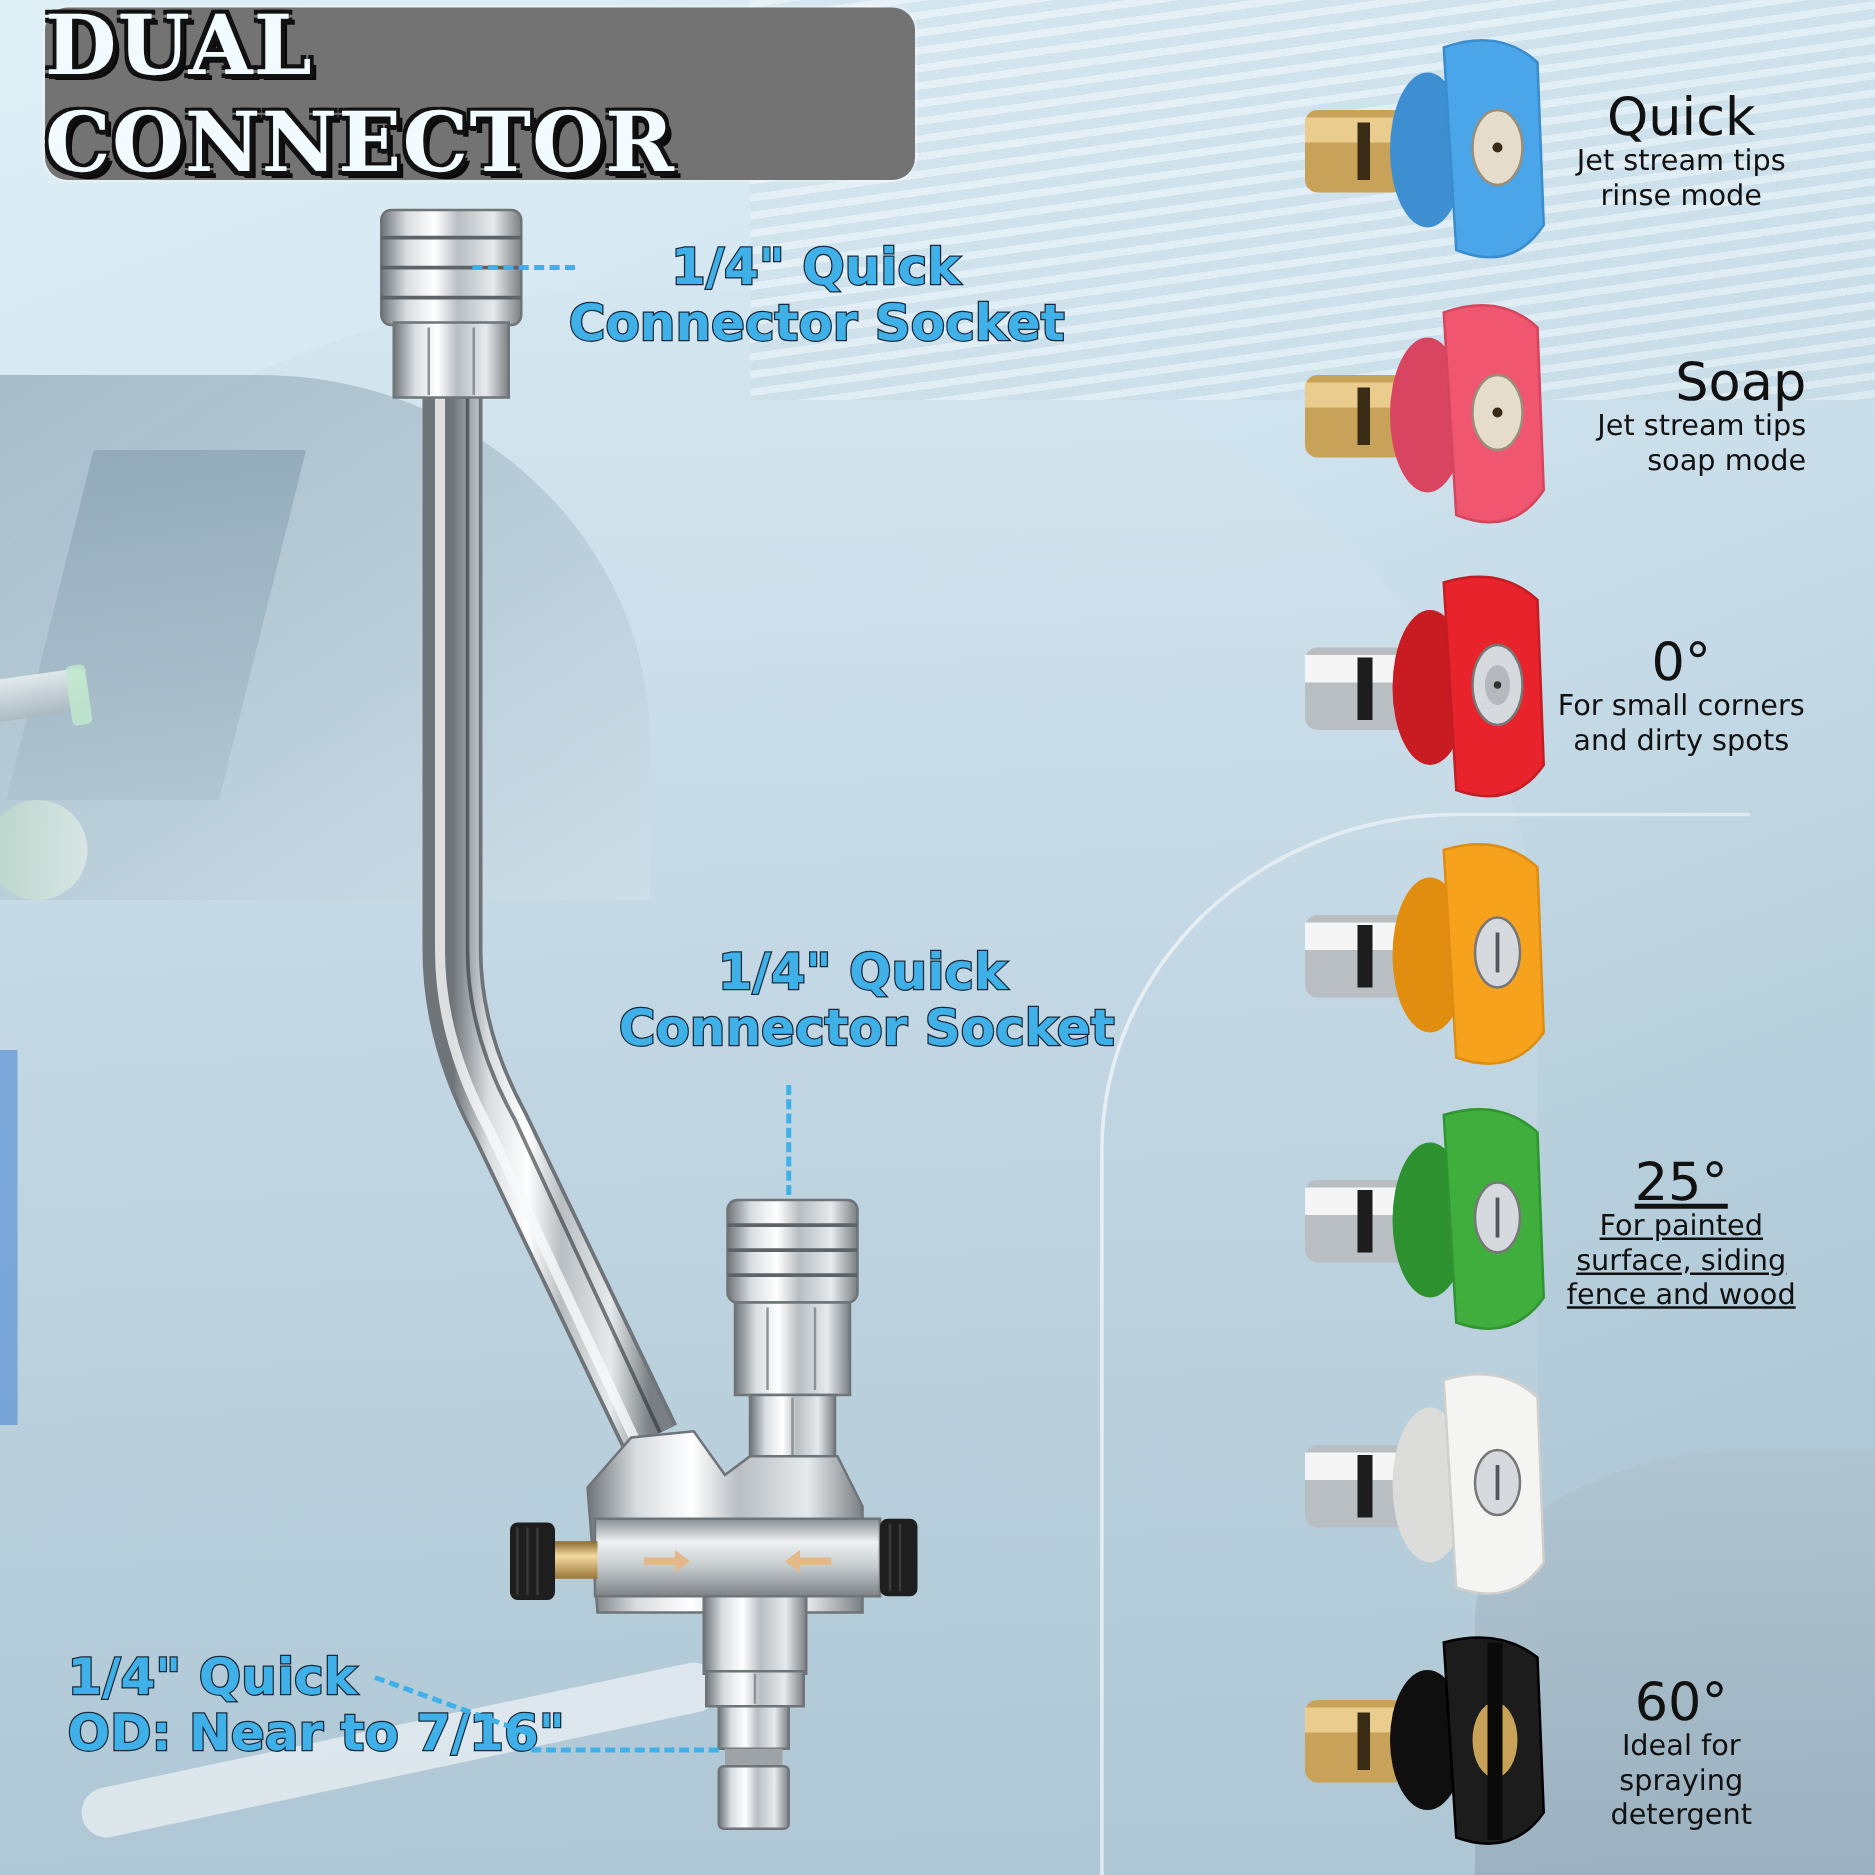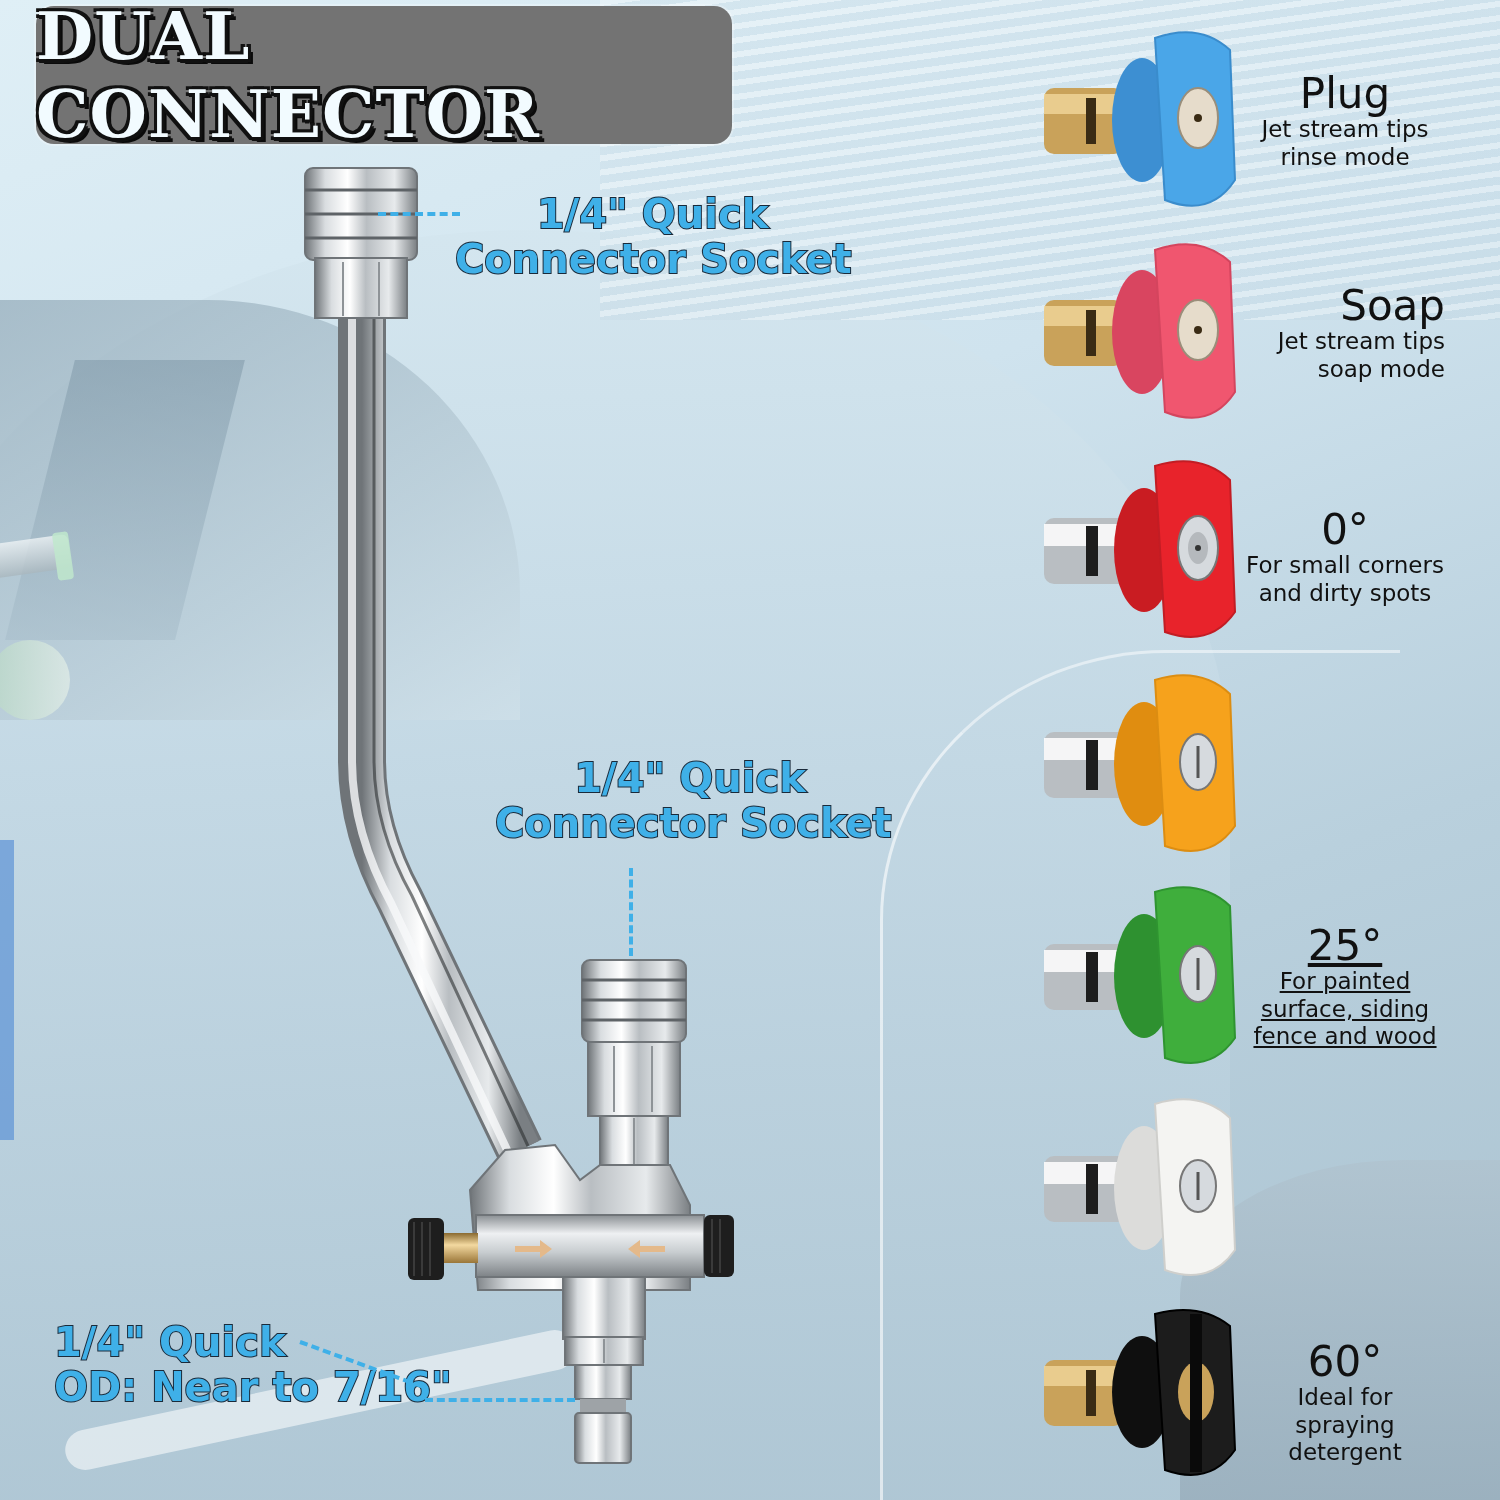--- a/index.html
+++ b/index.html
@@ -228,21 +228,21 @@
     <svg class="nozzle-graphic" viewBox="0 0 220 200">
       <rect x="14" y="68" width="80" height="66" rx="10" fill="#c9a25a"></rect>
       <rect x="14" y="74" width="80" height="20" fill="#f1d79b" opacity=".8"></rect>
       <rect x="56" y="78" width="10" height="46" fill="#3a2b14"></rect>
       <ellipse cx="112" cy="100" rx="30" ry="62" fill="#3d8fd2"></ellipse>
       <path d="M 125 18 Q 170 2 200 30 L 205 160 Q 180 198 135 180 Z" fill="#4aa6e8" stroke="#3a8ccc" stroke-width="2"></path>
       <ellipse cx="168" cy="98" rx="20" ry="30" fill="#e6dccb" stroke="#9a8e7a" stroke-width="2"></ellipse>
       <circle cx="168" cy="98" r="4" fill="#3a2b14"></circle>
     </svg>
     <div class="nozzle-text" style="top:52px;">
-      <div class="name">Plug</div>
+      <div class="name">Quick</div>
       <div class="desc">Jet stream tips</div>
       <div class="desc">rinse mode</div>
     </div>
   </div>
 
   <div class="nozzle-row" style="top:212px;">
     <svg class="nozzle-graphic" viewBox="0 0 220 200">
       <rect x="14" y="68" width="80" height="66" rx="10" fill="#c9a25a"></rect>
       <rect x="14" y="74" width="80" height="20" fill="#f1d79b" opacity=".8"></rect>
       <rect x="56" y="78" width="10" height="46" fill="#3a2b14"></rect>

